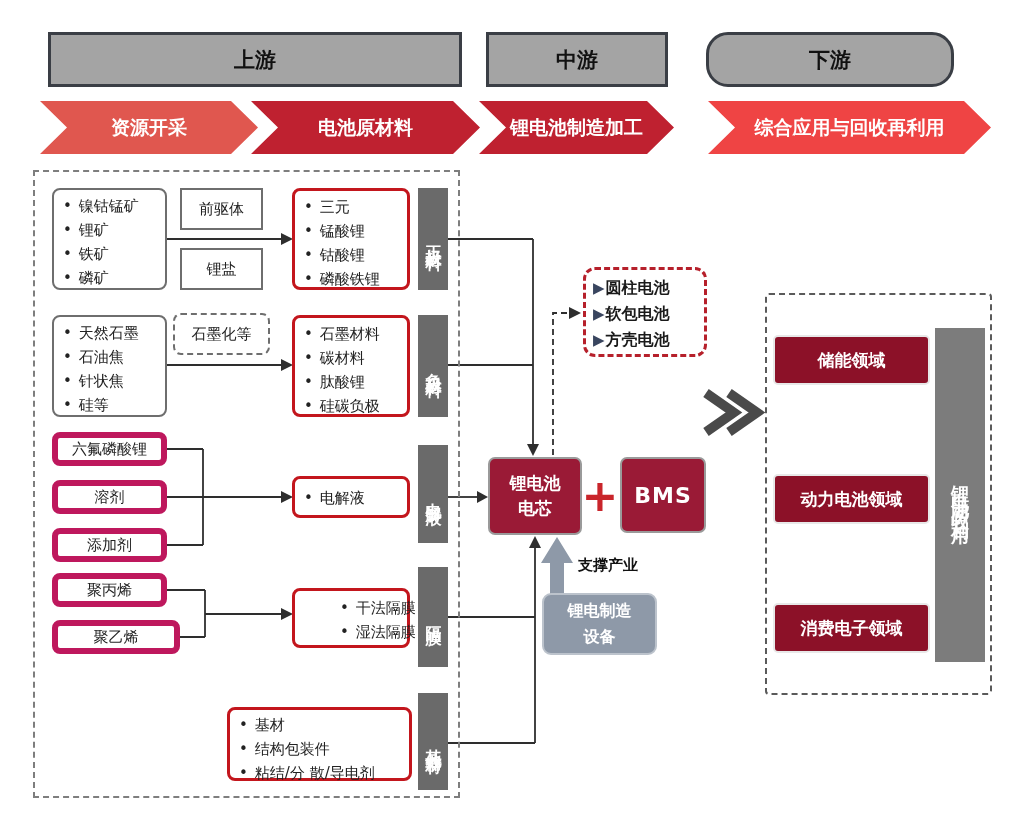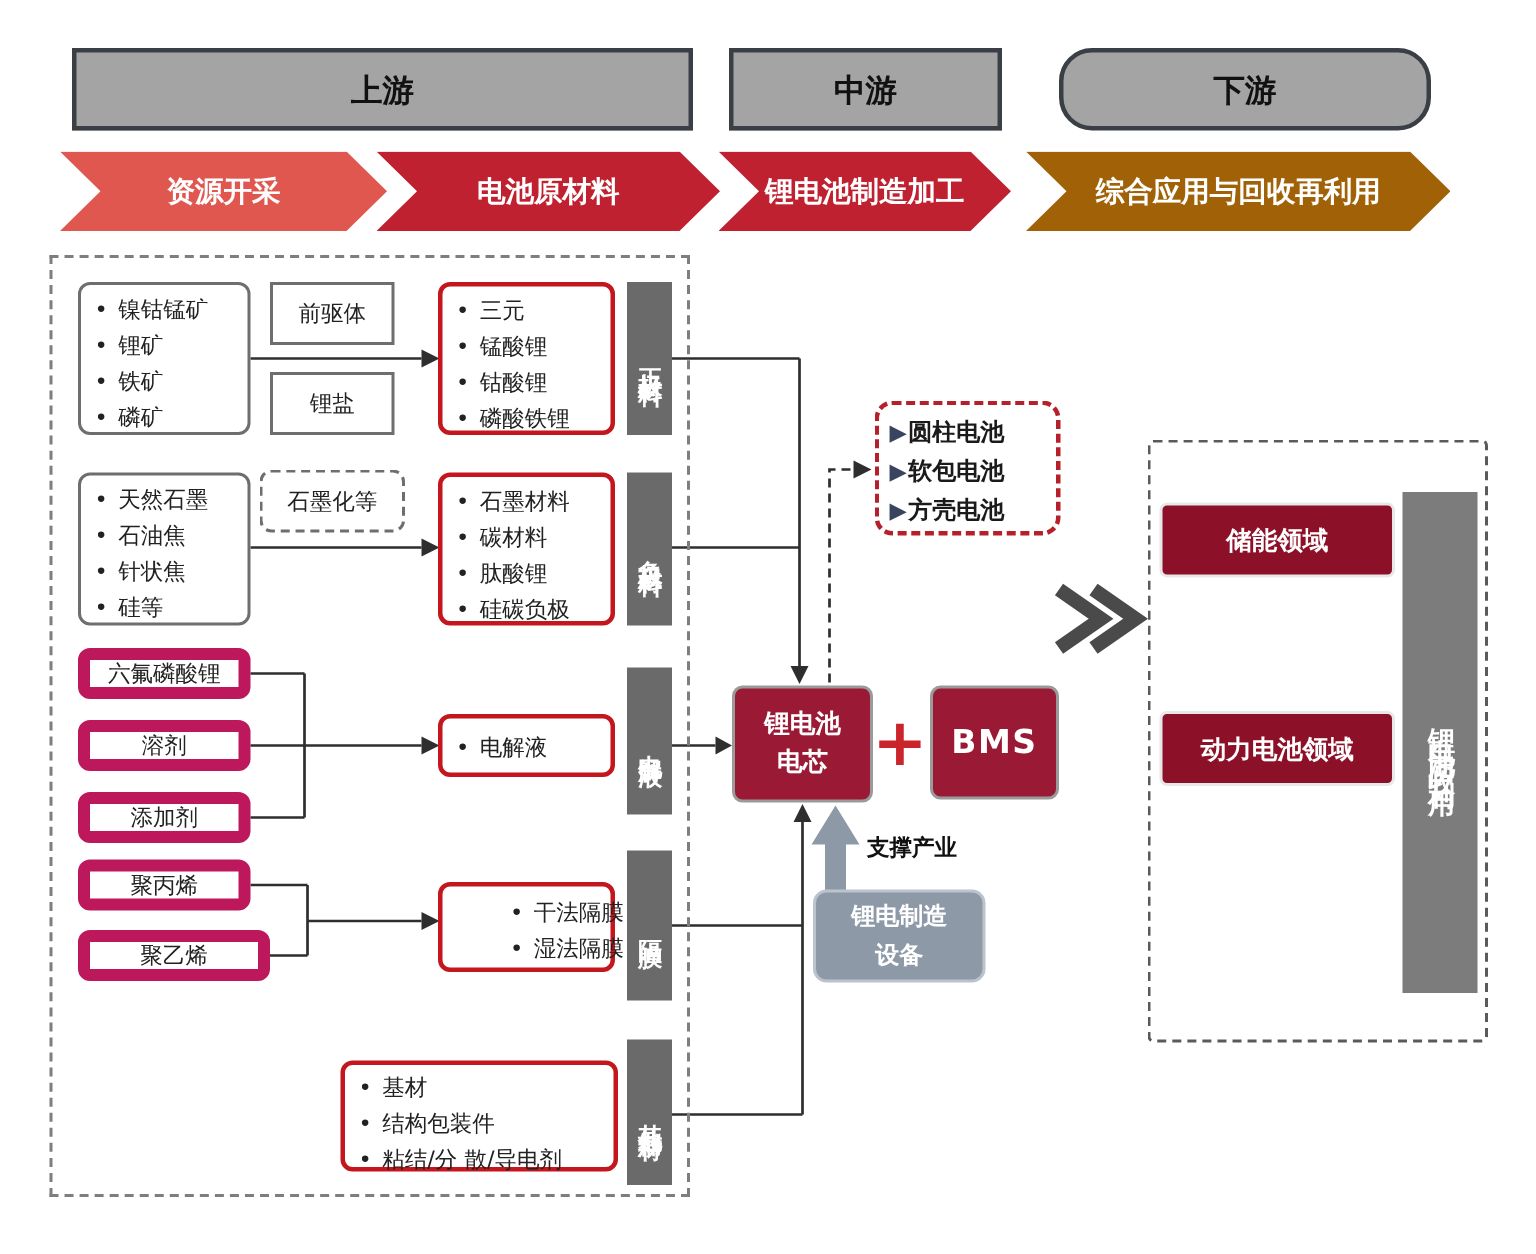--- a/index.html
+++ b/index.html
@@ -8,21 +8,21 @@
   .stage{background:#A4A4A4;border:3px solid #3A3E45;display:flex;align-items:center;justify-content:center;
          font-size:21px;font-weight:bold;color:#111;}
   .banner{display:flex;align-items:center;justify-content:center;color:#fff;font-weight:bold;font-size:19px;
           clip-path:polygon(0 0, calc(100% - 27px) 0, 100% 50%, calc(100% - 27px) 100%, 0 100%, 27px 50%);}
   .dashpanel{border:2px dashed #7E7E7E;background:transparent;}
   .srcbox{background:#fff;border:2px solid #6E6E6E;border-radius:8px;}
   .midbox{background:#fff;border:2px solid #6E6E6E;display:flex;align-items:center;justify-content:center;
           font-size:15px;color:#222;}
   .dashproc{background:#fff;border:2px dashed #6E6E6E;border-radius:8px;display:flex;align-items:center;
             justify-content:center;font-size:15px;color:#222;}
-  .roundbox{background:#fff;border:8px solid #be185d;border-radius:8px;display:flex;align-items:center;
+  .roundbox{background:#fff;border:6px solid #be185d;border-radius:8px;display:flex;align-items:center;
             justify-content:center;font-size:15px;color:#222;}
   .redbox{background:#fff;border:3px solid #C3161D;border-radius:8px;}
   .blist{list-style:none;margin:0;padding:4px 2px 0 9px;font-size:15px;color:#222;}
   .blist li{line-height:24px;white-space:nowrap;}
   .blist li::before{content:"•";margin-right:7px;}
   .catlabel{background:#6A6A6A;color:#fff;font-weight:bold;font-size:16px;display:flex;align-items:center;
             justify-content:center;writing-mode:vertical-rl;text-orientation:upright;letter-spacing:3px;}
   .batbox{border:3px dashed #B6202B;border-radius:12px;background:#fff;padding:5px 0 0 7px;}
   .batitem{display:flex;align-items:center;font-size:16px;font-weight:bold;color:#1a1a1a;line-height:26px;white-space:nowrap;}
   .tri{display:inline-block;}
@@ -87,21 +87,21 @@
     </g>
   </svg>
 
   <div class="abs stage" style="left:48px;top:32px;width:414px;height:55px;">上游</div>
   <div class="abs stage" style="left:486px;top:32px;width:182px;height:55px;">中游</div>
   <div class="abs stage" style="left:706px;top:32px;width:248px;height:55px;border-radius:22px;">下游</div>
 
   <div class="abs banner" style="left:40px;top:101px;width:218px;height:53px;background:#E0574F;">资源开采</div>
   <div class="abs banner" style="left:251px;top:101px;width:229px;height:53px;background:#BF2130;">电池原材料</div>
   <div class="abs banner" style="left:479px;top:101px;width:195px;height:53px;background:#BF2130;">锂电池制造加工</div>
-  <div class="abs banner" style="left:684px;top:101px;width:283px;height:53px;background:#a16207;">综合应用与回收再利用</div>
+  <div class="abs banner" style="left:708px;top:101px;width:283px;height:53px;background:#ef4444;">综合应用与回收再利用</div>
 
   <div class="abs dashpanel" style="left:33px;top:170px;width:427px;height:628px;"></div>
 
   <div class="abs srcbox" style="left:52px;top:188px;width:115px;height:102px;">
     <ul class="blist">
       <li>镍钴锰矿</li>
       <li>锂矿</li>
       <li>铁矿</li>
       <li>磷矿</li>
     </ul>
@@ -190,15 +190,16 @@
 
   <div class="abs supportlabel" style="left:578px;top:556px;">支撑产业</div>
   <div class="abs equip" style="left:542px;top:593px;width:115px;height:62px;">
     <span>锂电制造</span>
     <span>设备</span>
   </div>
 
   <div class="abs rdash" style="left:765px;top:293px;width:227px;height:402px;"></div>
   <div class="abs fieldbox" style="left:773px;top:335px;width:157px;height:50px;">储能领域</div>
   <div class="abs fieldbox" style="left:773px;top:474px;width:157px;height:50px;">动力电池领域</div>
+  <div class="abs fieldbox" style="left:773px;top:603px;width:157px;height:50px;">消费电子领域</div>
   <div class="abs graybar" style="left:935px;top:328px;width:50px;height:334px;">锂电池回收利用</div>
 
 </div>
 
 </body></html>

